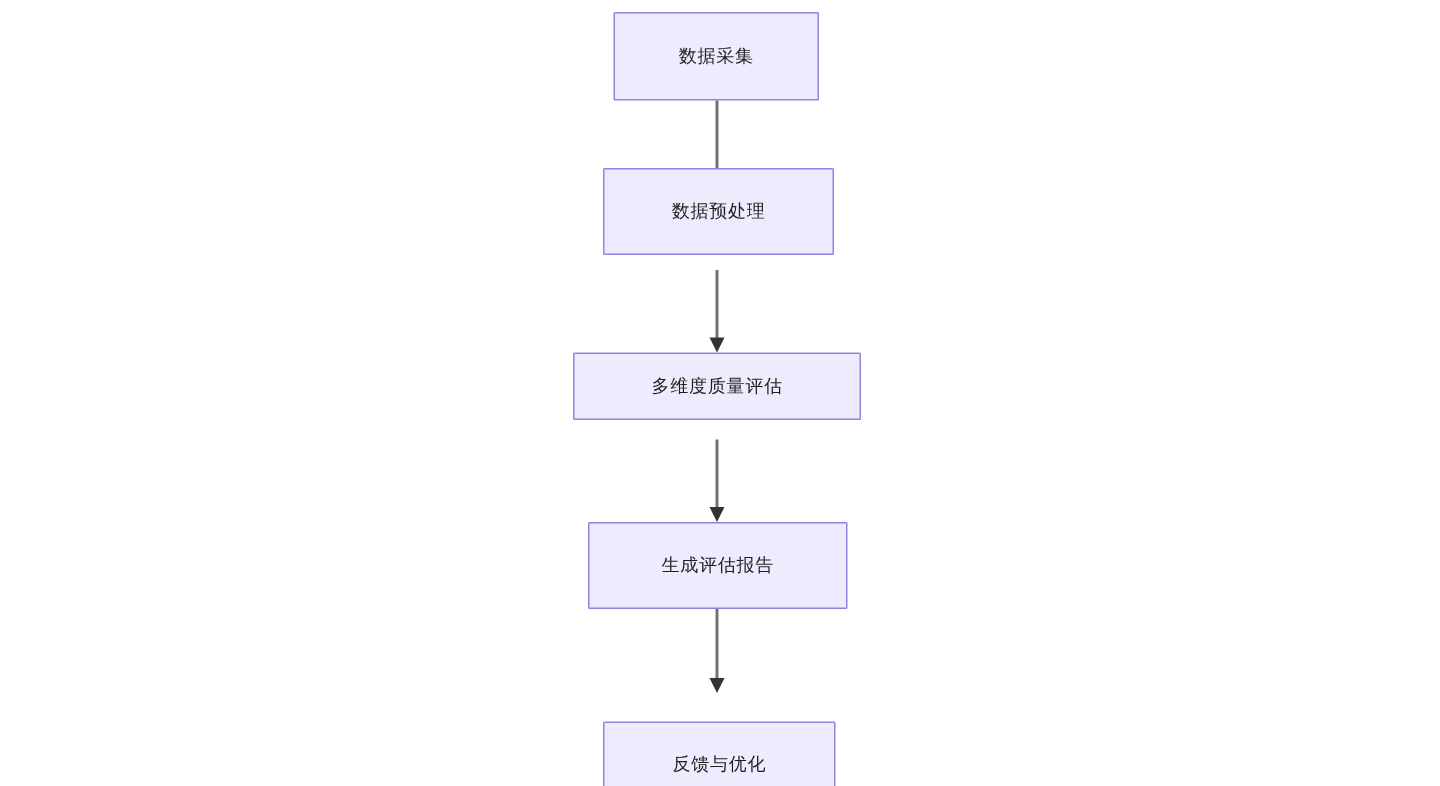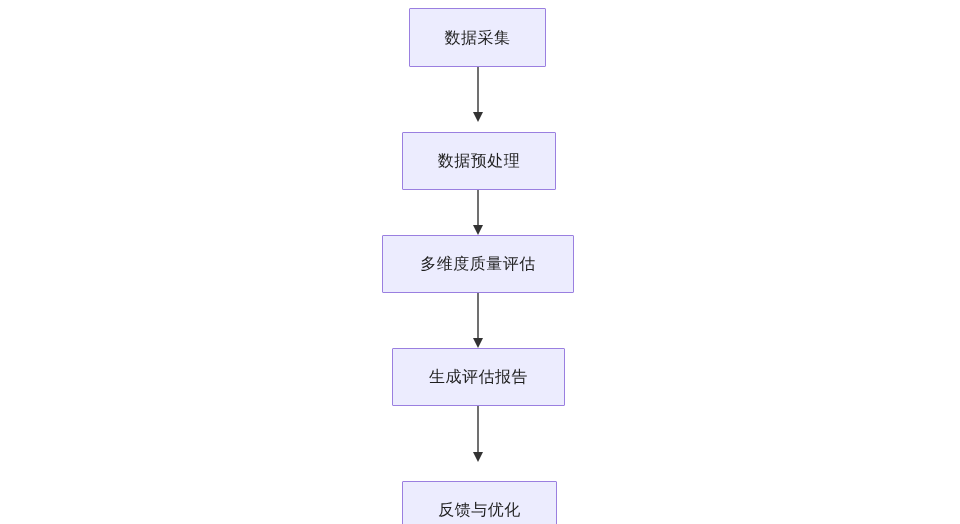--- a/index.html
+++ b/index.html
@@ -21,21 +21,21 @@
   .flow-node {
     position: absolute;
     box-sizing: border-box;
     display: flex;
     align-items: center;
     justify-content: center;
     background: #ececfe;
     border: 1.4px solid #9a7fe0;
     border-radius: 1px;
     color: #1f1f1f;
-    font-size: 16px;
+    font-size: 12px;
     line-height: 1;
     letter-spacing: 0.5px;
     white-space: nowrap;
     font-family: "DejaVu Sans", "Liberation Sans", sans-serif;
   }
   .flow-node .node-label {
     display: block;
     transform: translateY(-0.5px);
   }
   .flow-edge {
@@ -86,25 +86,25 @@
     <svg width="20" height="56" viewBox="0 0 20 56">
       <line class="edge-line" x1="10" y1="0" x2="10" y2="47"></line>
       <polygon class="edge-head" points="5,46 15,46 10,56"></polygon>
     </svg>
   </div>
 
   <div class="flow-node" style="left:409px; top:8px; width:137px; height:59px;">
     <span class="node-label">数据采集</span>
   </div>
 
-  <div class="flow-node" style="left:402px; top:132px; width:154px; height:58px;">
+  <div class="flow-node" style="left:402px; top:112px; width:154px; height:58px;">
     <span class="node-label">数据预处理</span>
   </div>
 
-  <div class="flow-node" style="left:382px; top:235px; width:192px; height:58px;">
+  <div class="flow-node" style="left:382px; top:235px; width:192px; height:45px;">
     <span class="node-label">多维度质量评估</span>
   </div>
 
   <div class="flow-node" style="left:392px; top:348px; width:173px; height:58px;text-align:right;">
     <span class="node-label">生成评估报告</span>
   </div>
 
   <div class="flow-node" style="left:402px; top:462px; width:155px; height:58px;margin-top:19px;">
     <span class="node-label">反馈与优化</span>
   </div>

